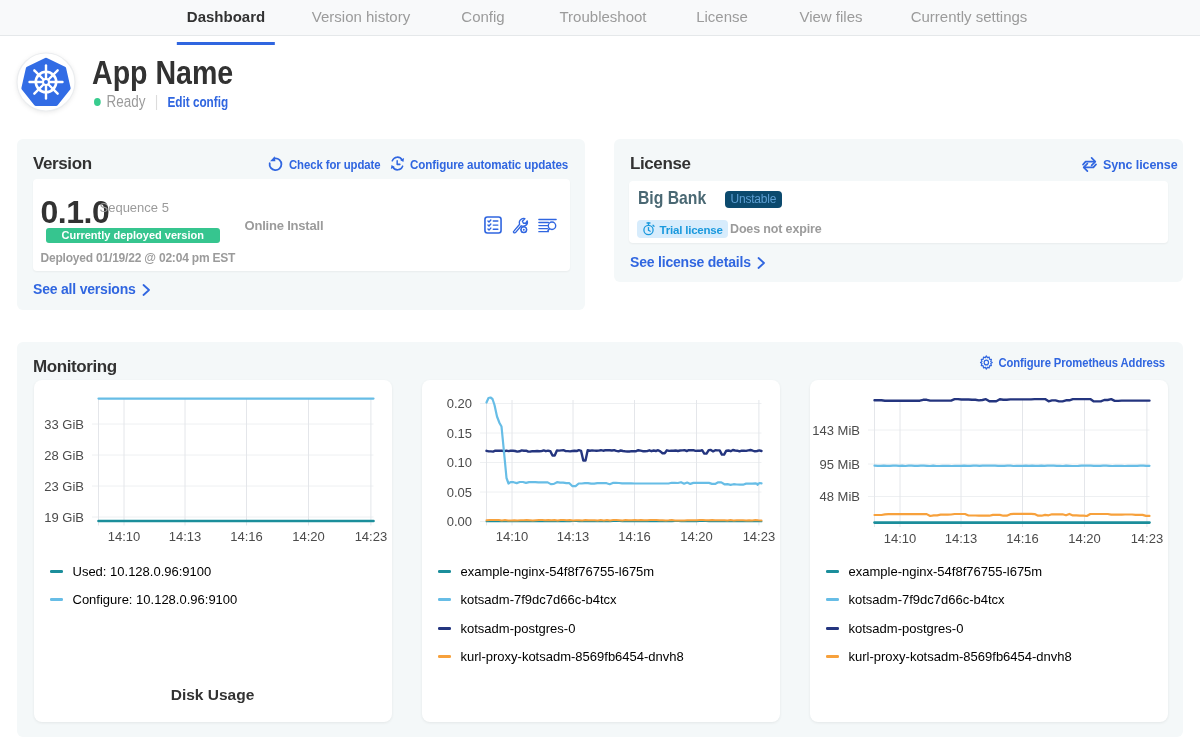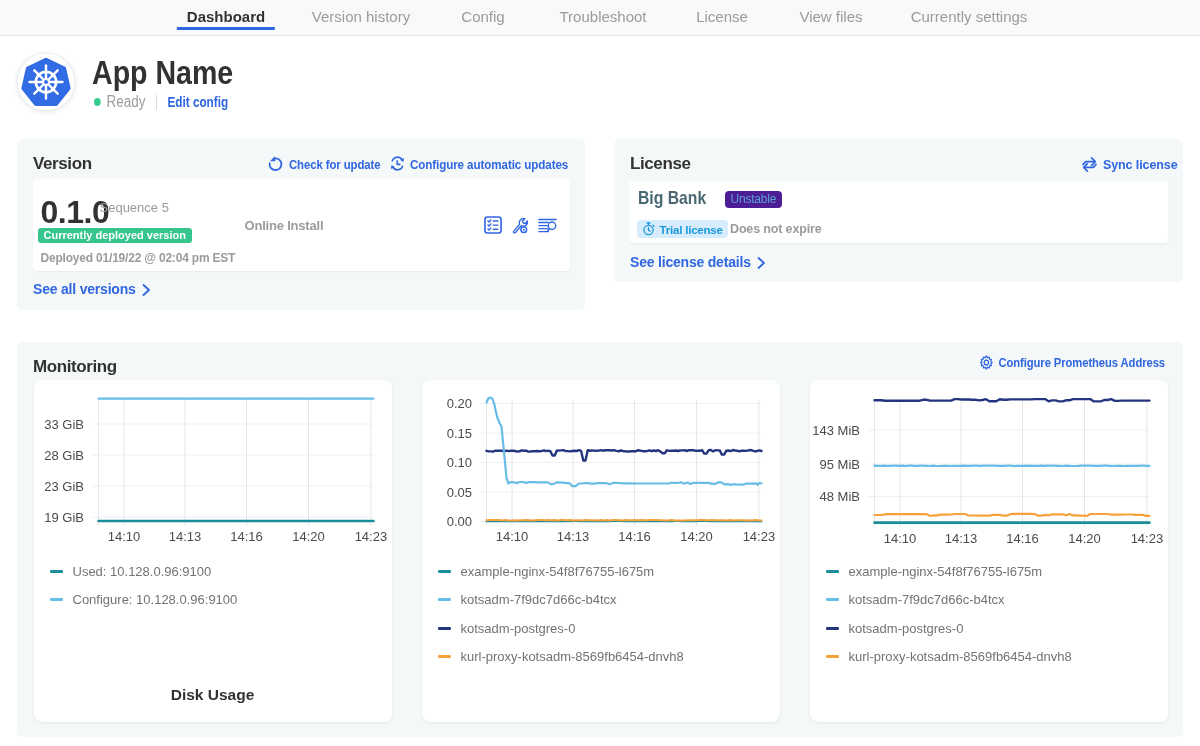--- a/index.html
+++ b/index.html
@@ -1,44 +1,44 @@
 <!DOCTYPE html>
 <html><head>
 <meta charset="utf-8">
 <style>
 * { margin:0; padding:0; box-sizing:border-box; }
 html,body { width:1200px; height:746px; background:#fff; font-family:"Liberation Sans", sans-serif; position:relative; overflow:hidden; }
 .nav { position:absolute; left:0; top:0; width:1200px; height:36px; background:#f8f9fa; border-bottom:1px solid #e5e8ea; }
-.tab { position:absolute; top:0; transform:translateX(-50%); font-size:15px; line-height:33px; height:30px; color:#9b9b9b; padding:0 10px; white-space:nowrap; }
+.tab { position:absolute; top:0; transform:translateX(-50%); font-size:15px; line-height:33px; height:45px; color:#9b9b9b; padding:0 10px; white-space:nowrap; }
 .tab.active { color:#323232; font-weight:700; border-bottom:3px solid #3066e0; }
 .logo { position:absolute; left:16px; top:52px; width:60px; height:60px; filter:drop-shadow(0 1px 2px rgba(0,0,0,0.08)); }
 .apptitle { position:absolute; left:92px; top:53px; font-size:34px; font-weight:700; color:#323232; transform:scaleX(0.84); transform-origin:left top; }
 .statusline { position:absolute; left:94px; top:93px; height:18px; font-size:16px; color:#9b9b9b; transform:scaleX(0.84); transform-origin:left top; }
 .dot { display:inline-block; width:8px; height:8px; border-radius:50%; background:#38cc8e; position:relative; top:-1px; margin-right:7px; }
 .sep { color:#dcdcdc; margin:0 11px; font-weight:400; }
 .editcfg { color:#3066e0; font-weight:700; font-size:14px; text-decoration:none; }
 .card { position:absolute; background:#f4f8f9; border-radius:6px; }
 .card-title { position:absolute; left:16px; top:15px; font-size:17px; font-weight:700; color:#323232; letter-spacing:-0.4px; }
 .whitebox { position:absolute; background:#fff; border-radius:4px; box-shadow:0 1px 2px rgba(0,0,0,0.05); }
 .bluelink { color:#3066e0; font-weight:700; font-size:12.5px; letter-spacing:-0.1px; white-space:nowrap; }
 .toplink { position:absolute; top:13px; }
 .seelink { position:absolute; left:16px; font-size:14px; font-weight:700; color:#3066e0; letter-spacing:-0.2px; }
 .vnum { position:absolute; left:8px; top:15px; font-size:32px; font-weight:700; color:#323232; letter-spacing:-0.5px; }
 .seq { position:absolute; left:67px; top:21px; font-size:13px; color:#9b9b9b; }
-.pill-green { position:absolute; left:5px; top:49px; background:#36c58f; color:#fff; font-size:11px; font-weight:700; line-height:15px; padding:0 6px; border-radius:3px; }
+.pill-green { position:absolute; left:13px; top:49px; background:#36c58f; color:#fff; font-size:11px; font-weight:700; line-height:15px; padding:0 16px; border-radius:3px; }
 .deployed { position:absolute; left:8px; top:72px; font-size:12px; font-weight:600; color:#9b9b9b; letter-spacing:-0.2px; }
 .online { position:absolute; left:212px; top:39px; font-size:13px; font-weight:700; color:#9b9b9b; letter-spacing:-0.2px; }
 .vicons { position:absolute; right:13px; top:37px; display:flex; align-items:center; gap:9px; }
 .bigbank { position:absolute; left:8.5px; top:6px; font-size:18.5px; font-weight:700; color:#4a6873; transform:scaleX(0.85); transform-origin:left top; }
-.pill-lblue { position:absolute; background:#4c1d95; color:#5e9fd3; font-size:12px; font-weight:500; line-height:17.5px; padding:0 6px; border-radius:4px; letter-spacing:-0.2px; }
+.pill-lblue { position:absolute; background:#0c4a6e; color:#5e9fd3; font-size:12px; font-weight:500; line-height:17.5px; padding:0 6px; border-radius:4px; letter-spacing:-0.2px; }
 .pill-trial { position:absolute; left:7.5px; top:39px; background:#d7ecfc; color:#1a99dd; font-size:11.5px; font-weight:700; line-height:16.5px; padding:0 5px; border-radius:4px; letter-spacing:-0.2px; }
 .noexpire { position:absolute; left:101px; top:41px; font-size:12.5px; font-weight:600; color:#9b9b9b; letter-spacing:-0.15px; }
 .chart-card { position:absolute; top:38px; width:358px; height:342px; background:#fff; border-radius:8px; box-shadow:0 1px 3px rgba(0,0,0,0.07); }
 .plot { position:absolute; left:0; top:0; }
-.lrow { position:absolute; left:16.5px; height:13px; line-height:13px; font-size:13px; color:#737373; white-space:nowrap; }
+.lrow { position:absolute; left:16.5px; height:13px; line-height:13px; font-size:13px; color:#000000; white-space:nowrap; }
 .dash { display:inline-block; width:12.5px; height:2.6px; border-radius:1.3px; position:relative; top:-3px; margin-right:10px; }
 .ltxt { }
 .chart-title { position:absolute; left:0; width:358px; top:306px; text-align:center; font-size:15.5px; font-weight:700; color:#323232; }
 svg { display:block; }
 .ilink svg { display:inline-block; }
 </style>
 </head>
 <body>
 <div class="nav">
 <div class="tab active" style="left:226px">Dashboard</div>

